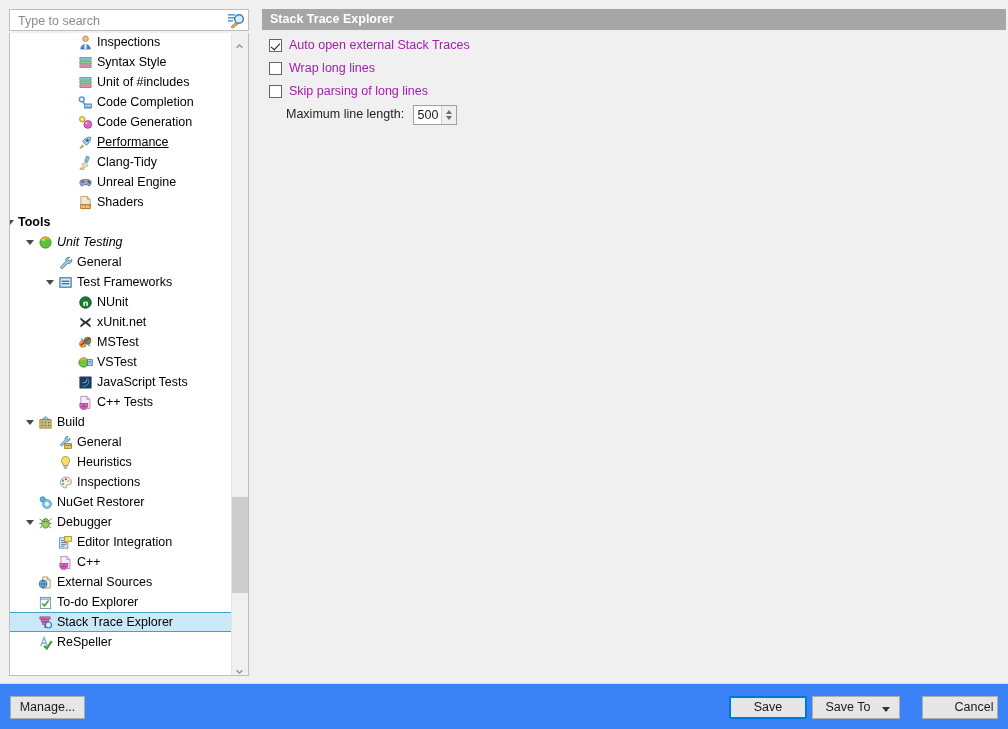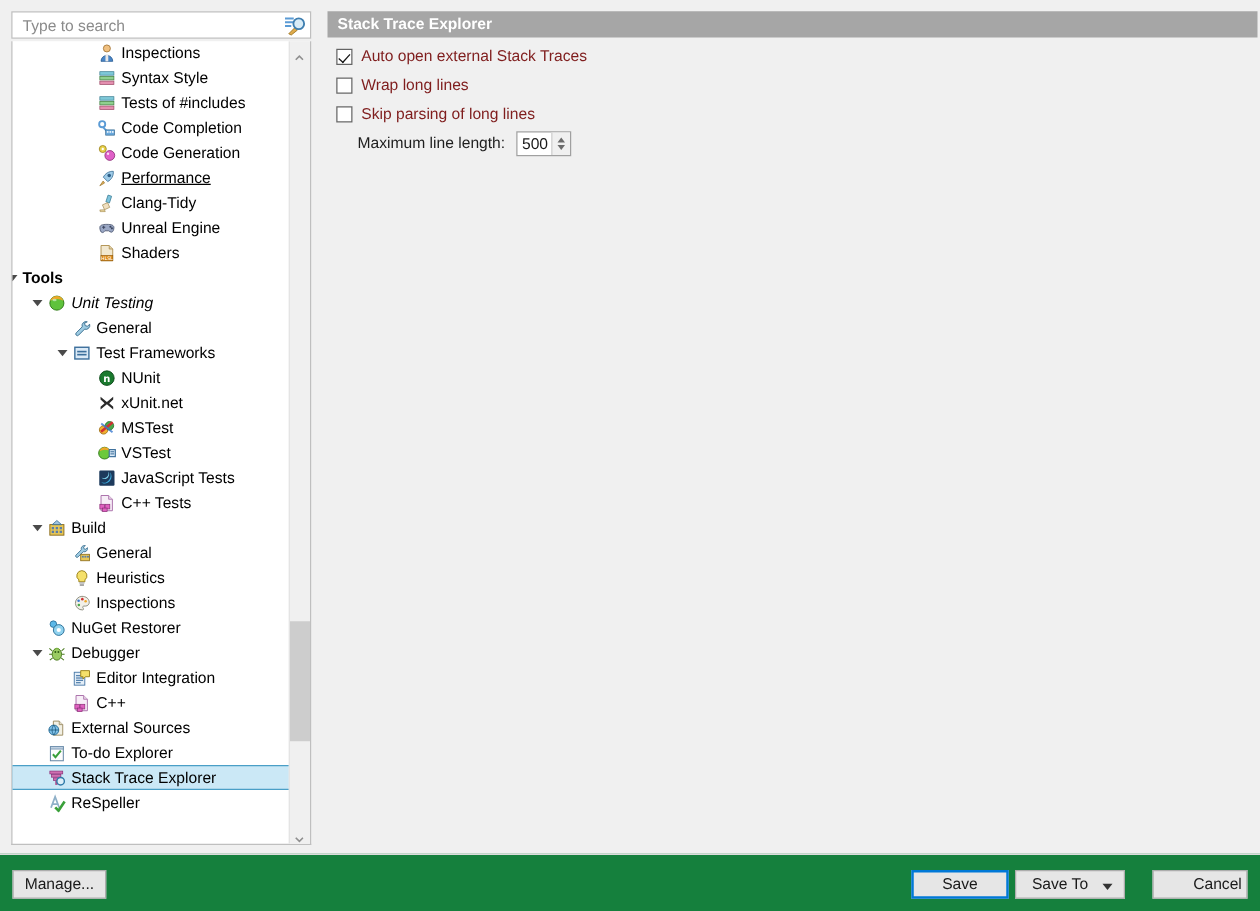--- a/index.html
+++ b/index.html
@@ -179,21 +179,21 @@
     overflow: hidden;
   }
 
   .chk-row {
     position: absolute;
     left: 9px;
     height: 18px;
     white-space: nowrap;
     font-size: 12.5px;
     line-height: 18px;
-    color: #7f1d1d;
+    color: #a21caf;
   }
   .chkbox {
     display: inline-block;
     vertical-align: -3px;
     width: 13px; height: 13px;
     border: 1px solid #646464;
     background: #ffffff;
     position: relative;
     margin-right: 7px;
     box-sizing: border-box;
@@ -251,21 +251,21 @@
   }
   .spin-ar.up { top: 4px; border-bottom: 4px solid #6b6b6b; }
   .spin-ar.down { bottom: 4px; border-top: 4px solid #6b6b6b; }
 
   
   #footer {
     position: absolute;
     left: 0; bottom: 0;
     width: 1008px;
     height: 46px;
-    background: #15803d;
+    background: #3b82f6;
     border-top: 1px solid #dcdcdc;
     box-sizing: border-box;
   }
   .btn {
     position: absolute;
     top: 12px;
     height: 23px;
     background: #e6e6e6;
     border: 1px solid #adadad;
     box-sizing: border-box;
@@ -327,21 +327,21 @@
                 <rect x="2" y="10.5" width="12" height="3" fill="#e48fb0" stroke="#9c4a66" stroke-width=".6"></rect>
               </svg></span>
             <span class="label" style="position: absolute; left: 87px; top: 0px; text-align: right;">Syntax Style</span>
           </div>
           <div class="tree-row">
             <span class="ico" style="left: 68px;"><svg width="15" height="15" viewBox="0 0 16 16">
                 <rect x="2" y="2.5" width="12" height="3" fill="#7ec8d8" stroke="#3d7f92" stroke-width=".6"></rect>
                 <rect x="2" y="6.5" width="12" height="3" fill="#8fd08f" stroke="#3f7f3f" stroke-width=".6"></rect>
                 <rect x="2" y="10.5" width="12" height="3" fill="#e48fb0" stroke="#9c4a66" stroke-width=".6"></rect>
               </svg></span>
-            <span class="label" style="position: absolute; left: 87px; top: 0px;">Tests of #includes</span>
+            <span class="label" style="position: absolute; left: 87px; top: 0px;">Unit of #includes</span>
           </div>
           <div class="tree-row">
             <span class="ico" style="left: 68px;"><svg width="15" height="15" viewBox="0 0 16 16">
                 <path d="M4 2 a2.6 2.6 0 1 0 0 5.2 a2.6 2.6 0 1 0 0-5.2 M4.5 7 l3 3.2" stroke="#5b9bd5" stroke-width="1.6" fill="none"></path>
                 <rect x="7" y="9.5" width="7.5" height="4.5" fill="#6aa9dd" stroke="#35688f" stroke-width=".6"></rect>
                 <rect x="8" y="10.6" width="1.4" height="1.3" fill="#fff"></rect>
                 <rect x="10.2" y="10.6" width="1.4" height="1.3" fill="#fff"></rect>
                 <rect x="12.3" y="10.6" width="1.4" height="1.3" fill="#fff"></rect>
               </svg></span>
             <span class="label" style="position: absolute; left: 87px; top: 0px;">Code Completion</span>

